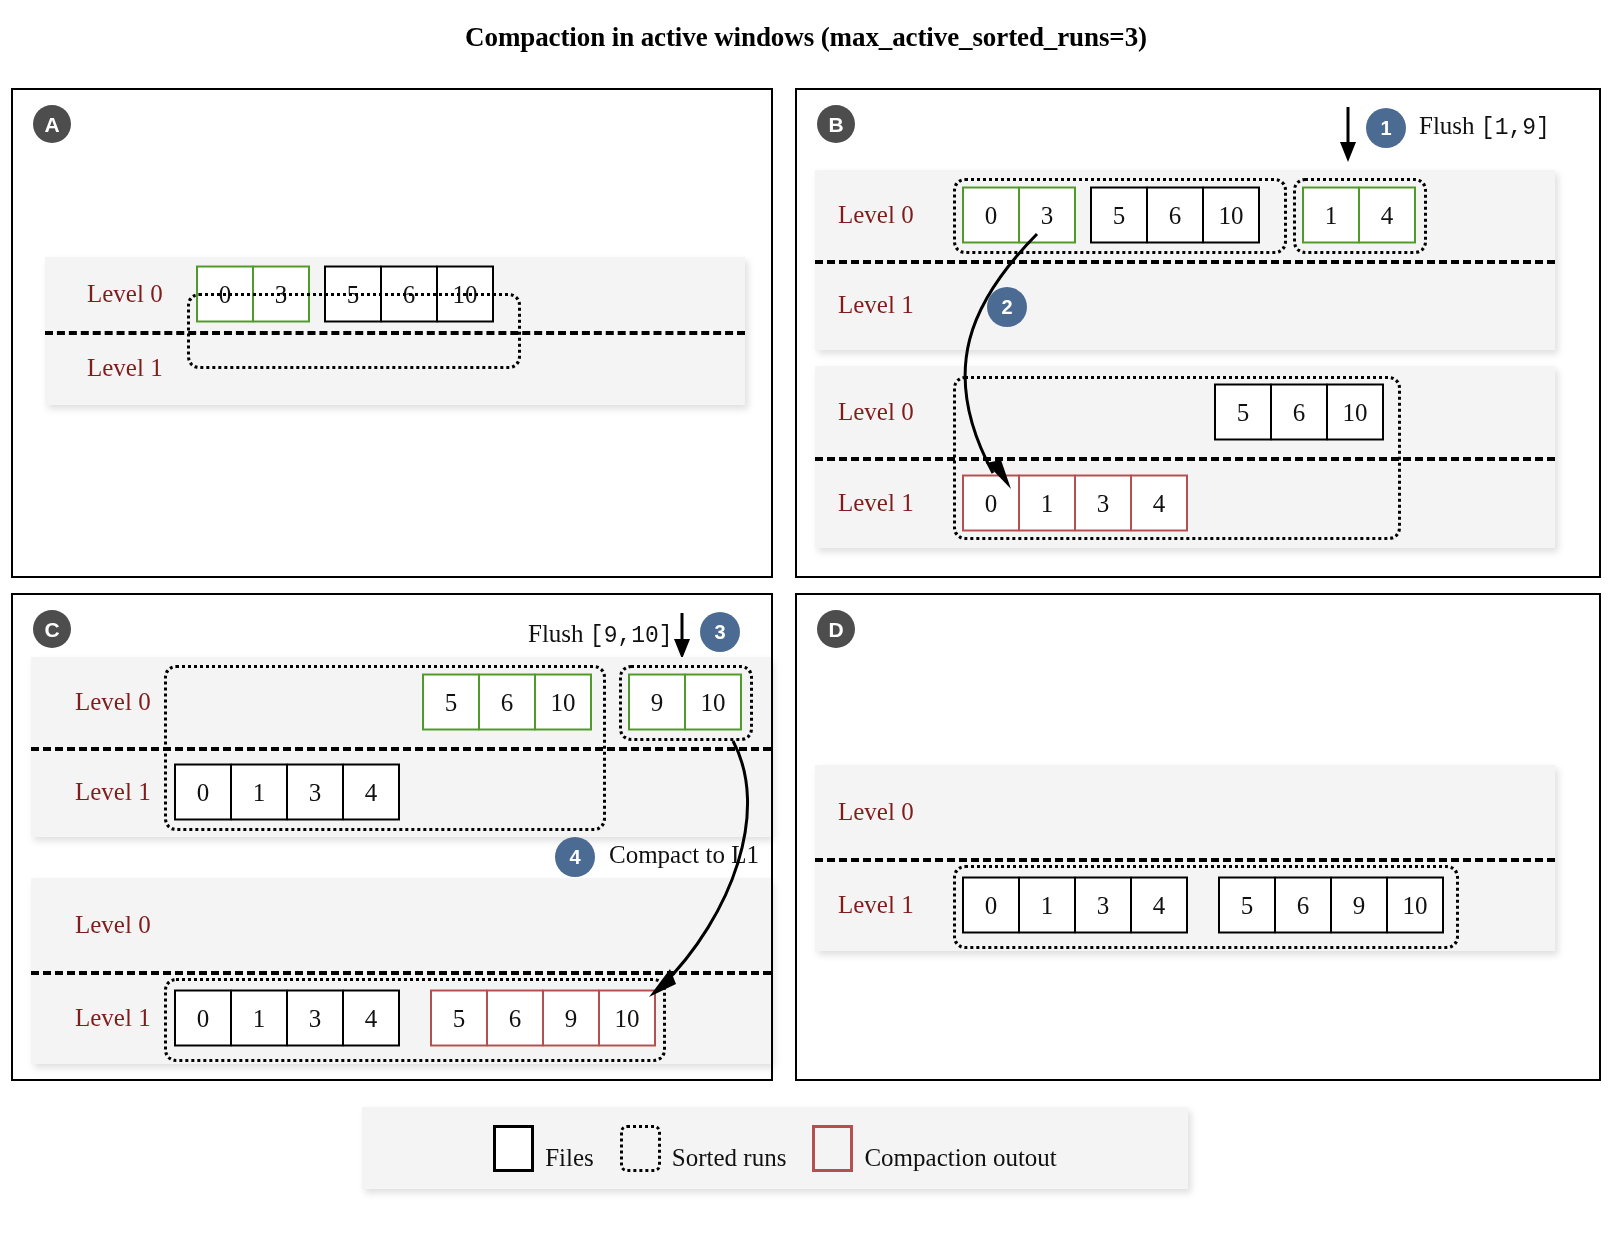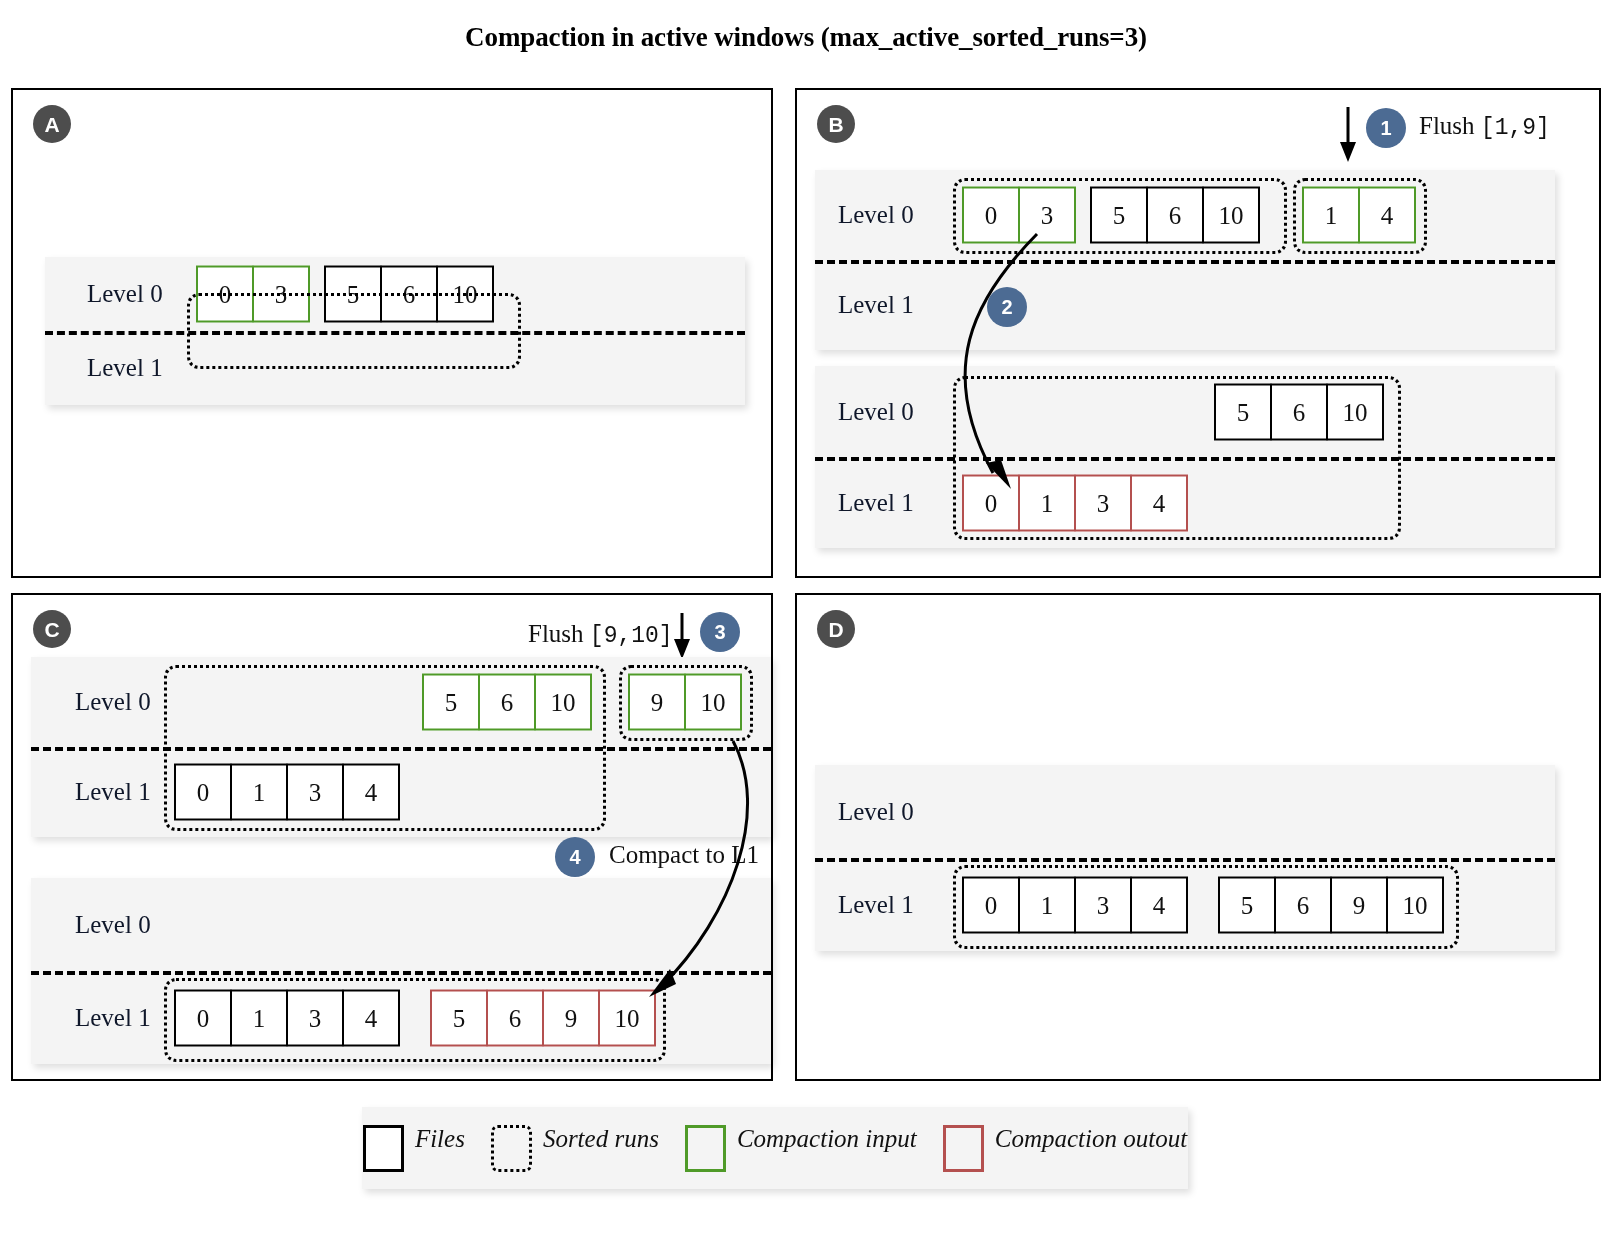--- a/index.html
+++ b/index.html
@@ -64,21 +64,21 @@
   .level-row {
     position: absolute;
     left: 0;
     width: 100%;
     height: 50%;
     box-sizing: border-box;
   }
   .level-label {
     position: absolute;
     font-size: 25px;
-    color: #0f172a;
+    color: #7f1d1d;
     white-space: nowrap;
     transform: translateY(-50%);
   }
   .divider {
     position: absolute;
     left: 0;
     width: 100%;
     border-top: 4px dashed #000;
     height: 0;
   }
@@ -161,23 +161,22 @@
     height: 82px;
     background: #f4f4f4;
     box-shadow: 3px 4px 7px rgba(0,0,0,0.13);
     display: flex;
     align-items: center;
     justify-content: center;
     gap: 26px;
   }
   .legend-item {
     display: flex;
-    align-items: flex-start;
+    align-items: flex-end;
     gap: 11px;
-    font-style: italic;
   }
   .swatch {
     width: 41px;
     height: 47px;
     box-sizing: border-box;
     background: #fff;
   }
   .swatch.files   { border: 3px solid #000; }
   .swatch.runs    { border: 3px dotted #000; border-radius: 7px; background: transparent; }
   .swatch.input   { border: 3px solid #4f9a28; background: transparent; }
@@ -383,20 +382,16 @@
 <div id="legend">
   <div class="legend-item">
     <div class="swatch files"></div>
     <div class="legend-label">Files</div>
   </div>
   <div class="legend-item">
     <div class="swatch runs"></div>
     <div class="legend-label">Sorted runs</div>
   </div>
   <div class="legend-item">
-    <div class="swatch input"></div>
-    <div class="legend-label">Compaction input</div>
-  </div>
-  <div class="legend-item">
     <div class="swatch output"></div>
     <div class="legend-label">Compaction outout</div>
   </div>
 </div>
 
 </body></html>

